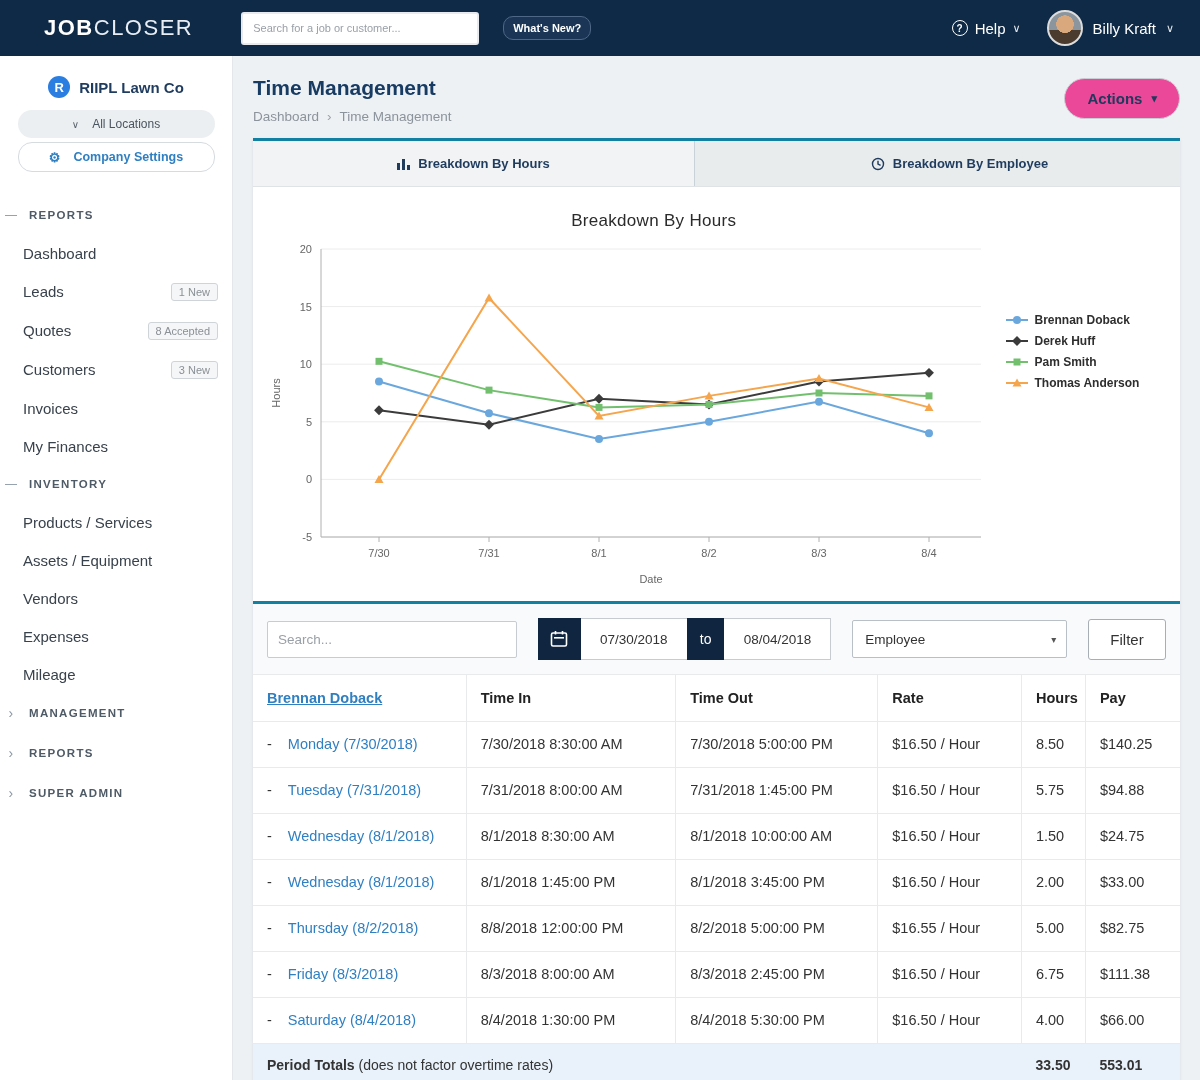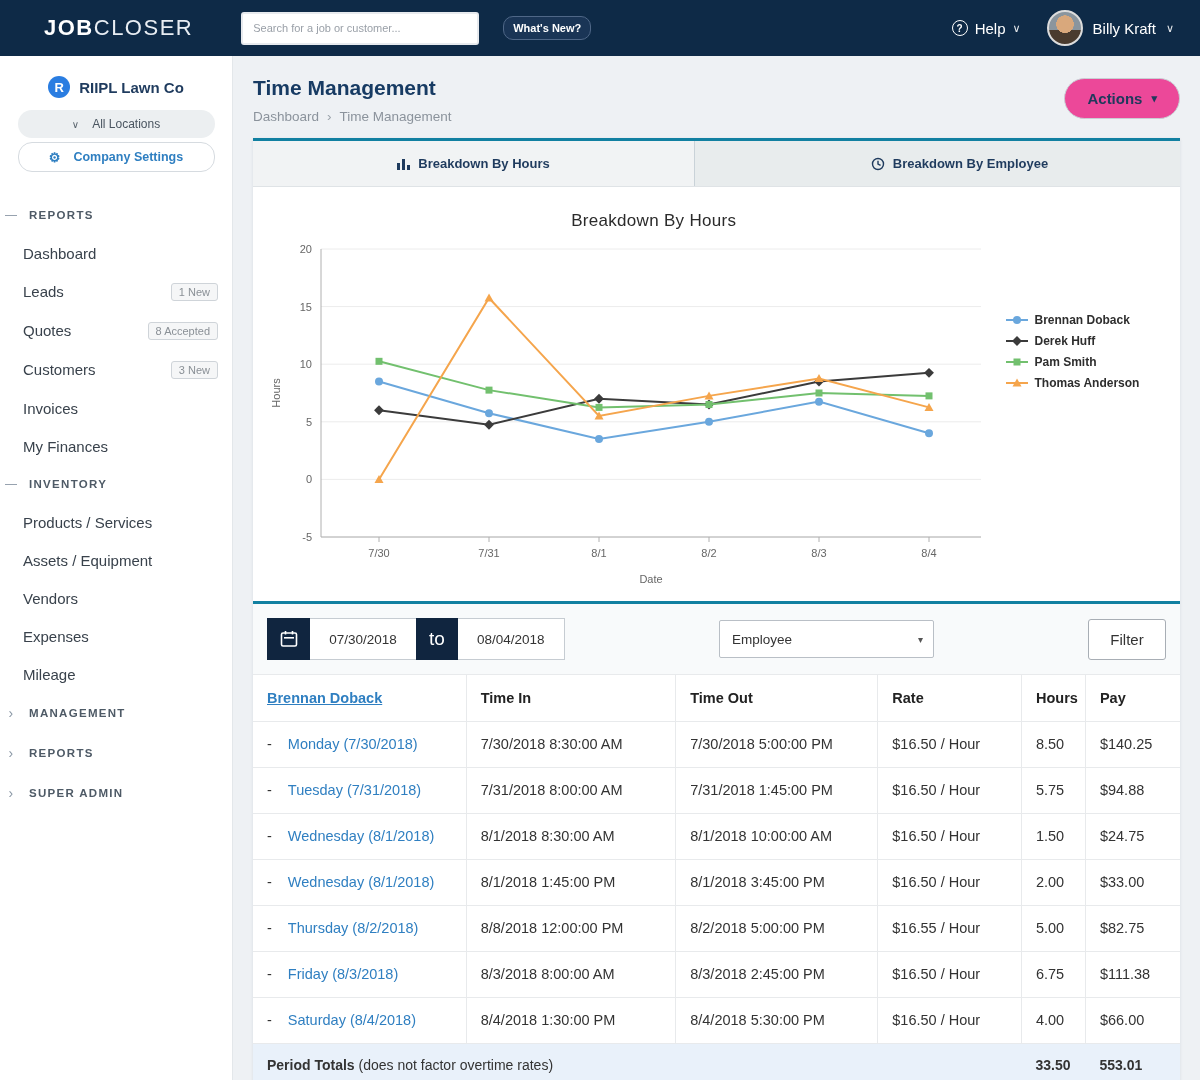--- a/index.html
+++ b/index.html
@@ -72,21 +72,21 @@
   .legend { width:175px; padding-top:122px; display:flex; flex-direction:column; gap:7px; }
   .legend-item { display:flex; align-items:center; gap:6px; font-size:12px; font-weight:700; color:#2e2e2e; cursor:pointer; }
 
   
   .filter-bar { border-top:3px solid #1180a1; background:#f8fafb; padding:14px 14px; display:flex; align-items:center; justify-content:space-between; border-bottom:1px solid #e8eaec; }
   .table-search { width:250px; height:37px; border:1px solid #c6ccd2; border-radius:2px; padding:0 10px; font-size:13.5px; font-family:"Liberation Sans",sans-serif; color:#333; }
   .table-search::placeholder { color:#9aa0a8; }
   .date-group { display:flex; align-items:center; border:1px solid #c6ccd2; background:#fff; height:42px; }
   .cal-btn { width:43px; height:42px; background:#10253f; border:none; display:flex; align-items:center; justify-content:center; cursor:pointer; margin:-1px 0 -1px -1px; }
   .date-input { width:106px; text-align:center; font-size:13.5px; color:#333; cursor:text; }
-  .to-box { background:#10253f; color:#fff; height:42px; display:flex; align-items:center; padding:0 13px; font-size:19px; margin:-1px 0; }
+  .to-box { background:#10253f; color:#fff; height:42px; display:flex; align-items:center; padding:0 13px; font-size:14px; margin:-1px 0; }
   .employee-select { width:215px; height:38px; border:1px solid #b9bfc6; background:#fff; display:flex; align-items:center; justify-content:space-between; padding:0 10px 0 12px; font-size:13.5px; color:#333; border-radius:2px; cursor:pointer; }
   .sel-caret { font-size:10px; color:#555; }
   .sel-caret::before { content:"\25BE"; }
   .filter-btn { width:78px; height:41px; background:#fff; border:1px solid #a8aeb5; border-radius:3px; font-size:15px; color:#333; cursor:pointer; font-family:"Liberation Sans",sans-serif; }
 
   
   .tm-table { width:100%; border-collapse:collapse; font-size:14.5px; color:#333; table-layout:fixed; }
   .tm-table th, .tm-table td { border-bottom:1px solid #e8eaec; border-right:1px solid #e8eaec; padding:0 14px; height:46px; text-align:left; font-weight:400; vertical-align:middle; }
   .tm-table th:last-child, .tm-table td:last-child { border-right:none; }
   .tm-table th { font-weight:700; color:#222; }
@@ -323,20 +323,21 @@
             <svg width="24" height="12">
               <line x1="1" y1="6" x2="23" y2="6" stroke="#f5a54c" stroke-width="2"></line>
               <path d="M 12 1.5 L 16.5 9.5 L 7.5 9.5 Z" fill="#f5a54c"></path>
             </svg>
             <span>Thomas Anderson</span>
           </div>
         </div>
     </div>
 
     <div class="filter-bar">
+      <input class="table-search" placeholder="Search..." style="">
       <div class="date-group">
         <button class="cal-btn">
           <svg width="18" height="18" viewBox="0 0 18 18">
               <rect x="1.5" y="3" width="15" height="13" rx="1.5" fill="none" stroke="#fff" stroke-width="1.6"></rect>
               <line x1="5.5" y1="1" x2="5.5" y2="4.5" stroke="#fff" stroke-width="1.6"></line>
               <line x1="12.5" y1="1" x2="12.5" y2="4.5" stroke="#fff" stroke-width="1.6"></line>
               <rect x="4" y="7" width="10" height="1.6" fill="#fff"></rect>
             </svg>
         </button>
         <div class="date-input">07/30/2018</div>

